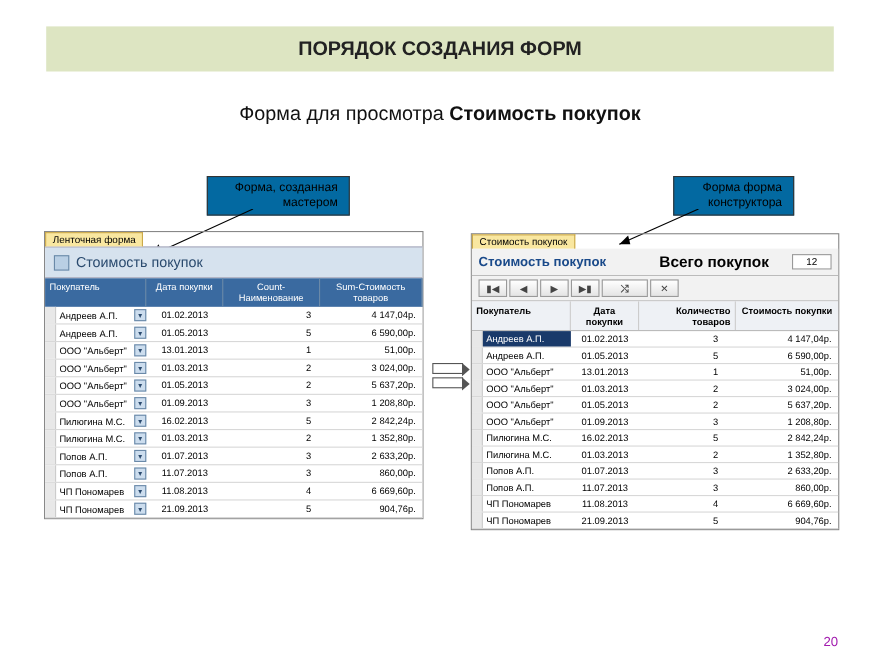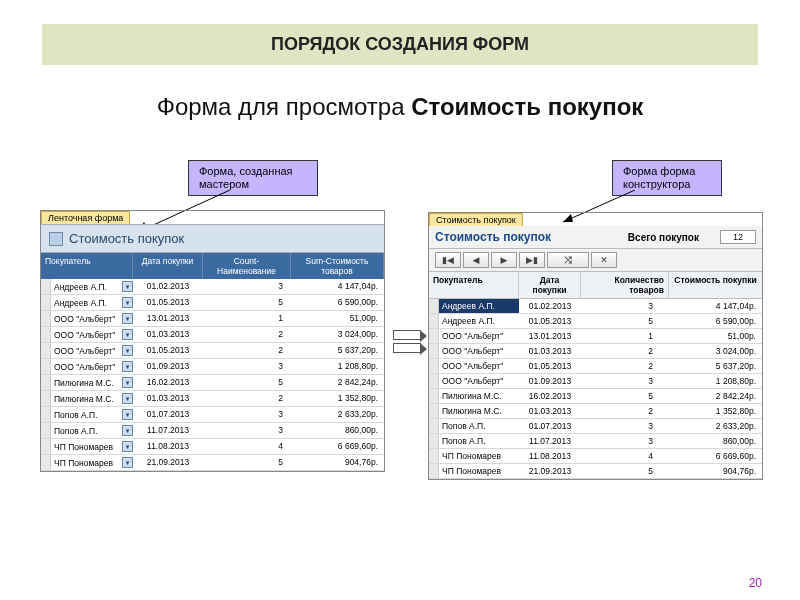--- a/index.html
+++ b/index.html
@@ -16,31 +16,31 @@
     background: #dde5c2;
     text-align: center;
     padding: 10px 0;
     margin: 24px 42px 0 42px;
     font-weight: bold;
     font-size: 18px;
     color: #222;
   }
   .subtitle {
     text-align: center;
-    font-size: 24px;
+    font-size: 18px;
     margin: 28px 0 8px 0;
     color: #111;
   }
   .subtitle b { font-weight: bold; }
   .callout {
     position: absolute;
     border: 1px solid #333;
-    background: #c4b5fd;
+    background: #0369a1;
     font-size: 11px;
-    text-align: left;
+    text-align: right;
     padding: 4px 10px;
     line-height: 1.2;
   }
   .callout.left { left: 188px; top: 160px; width: 130px; }
   .callout.right { left: 612px; top: 160px; width: 110px; }
   svg.arrow { position: absolute; pointer-events: none; }
 
   
   .form-left {
     position: absolute;
@@ -127,21 +127,21 @@
     border-bottom: 1px solid #bbb;
     padding: 4px 6px;
     display: flex;
     align-items: center;
   }
   .form-right .hdr .title {
     font-size: 12px;
     font-weight: bold;
     color: #1a4a8a;
   }
-  .form-right .hdr .total-lbl { margin-left: auto; font-size: 10px; font-weight: bold; }
+  .form-right .hdr .total-lbl { margin-left: auto; font-size: 14px; font-weight: bold; }
   .form-right .hdr .total-box {
     border: 1px solid #999;
     background: #fff;
     padding: 1px 12px;
     margin-left: 21px;
     font-size: 9px;
   }
   .form-right .nav {
     display: flex;
     gap: 2px;

